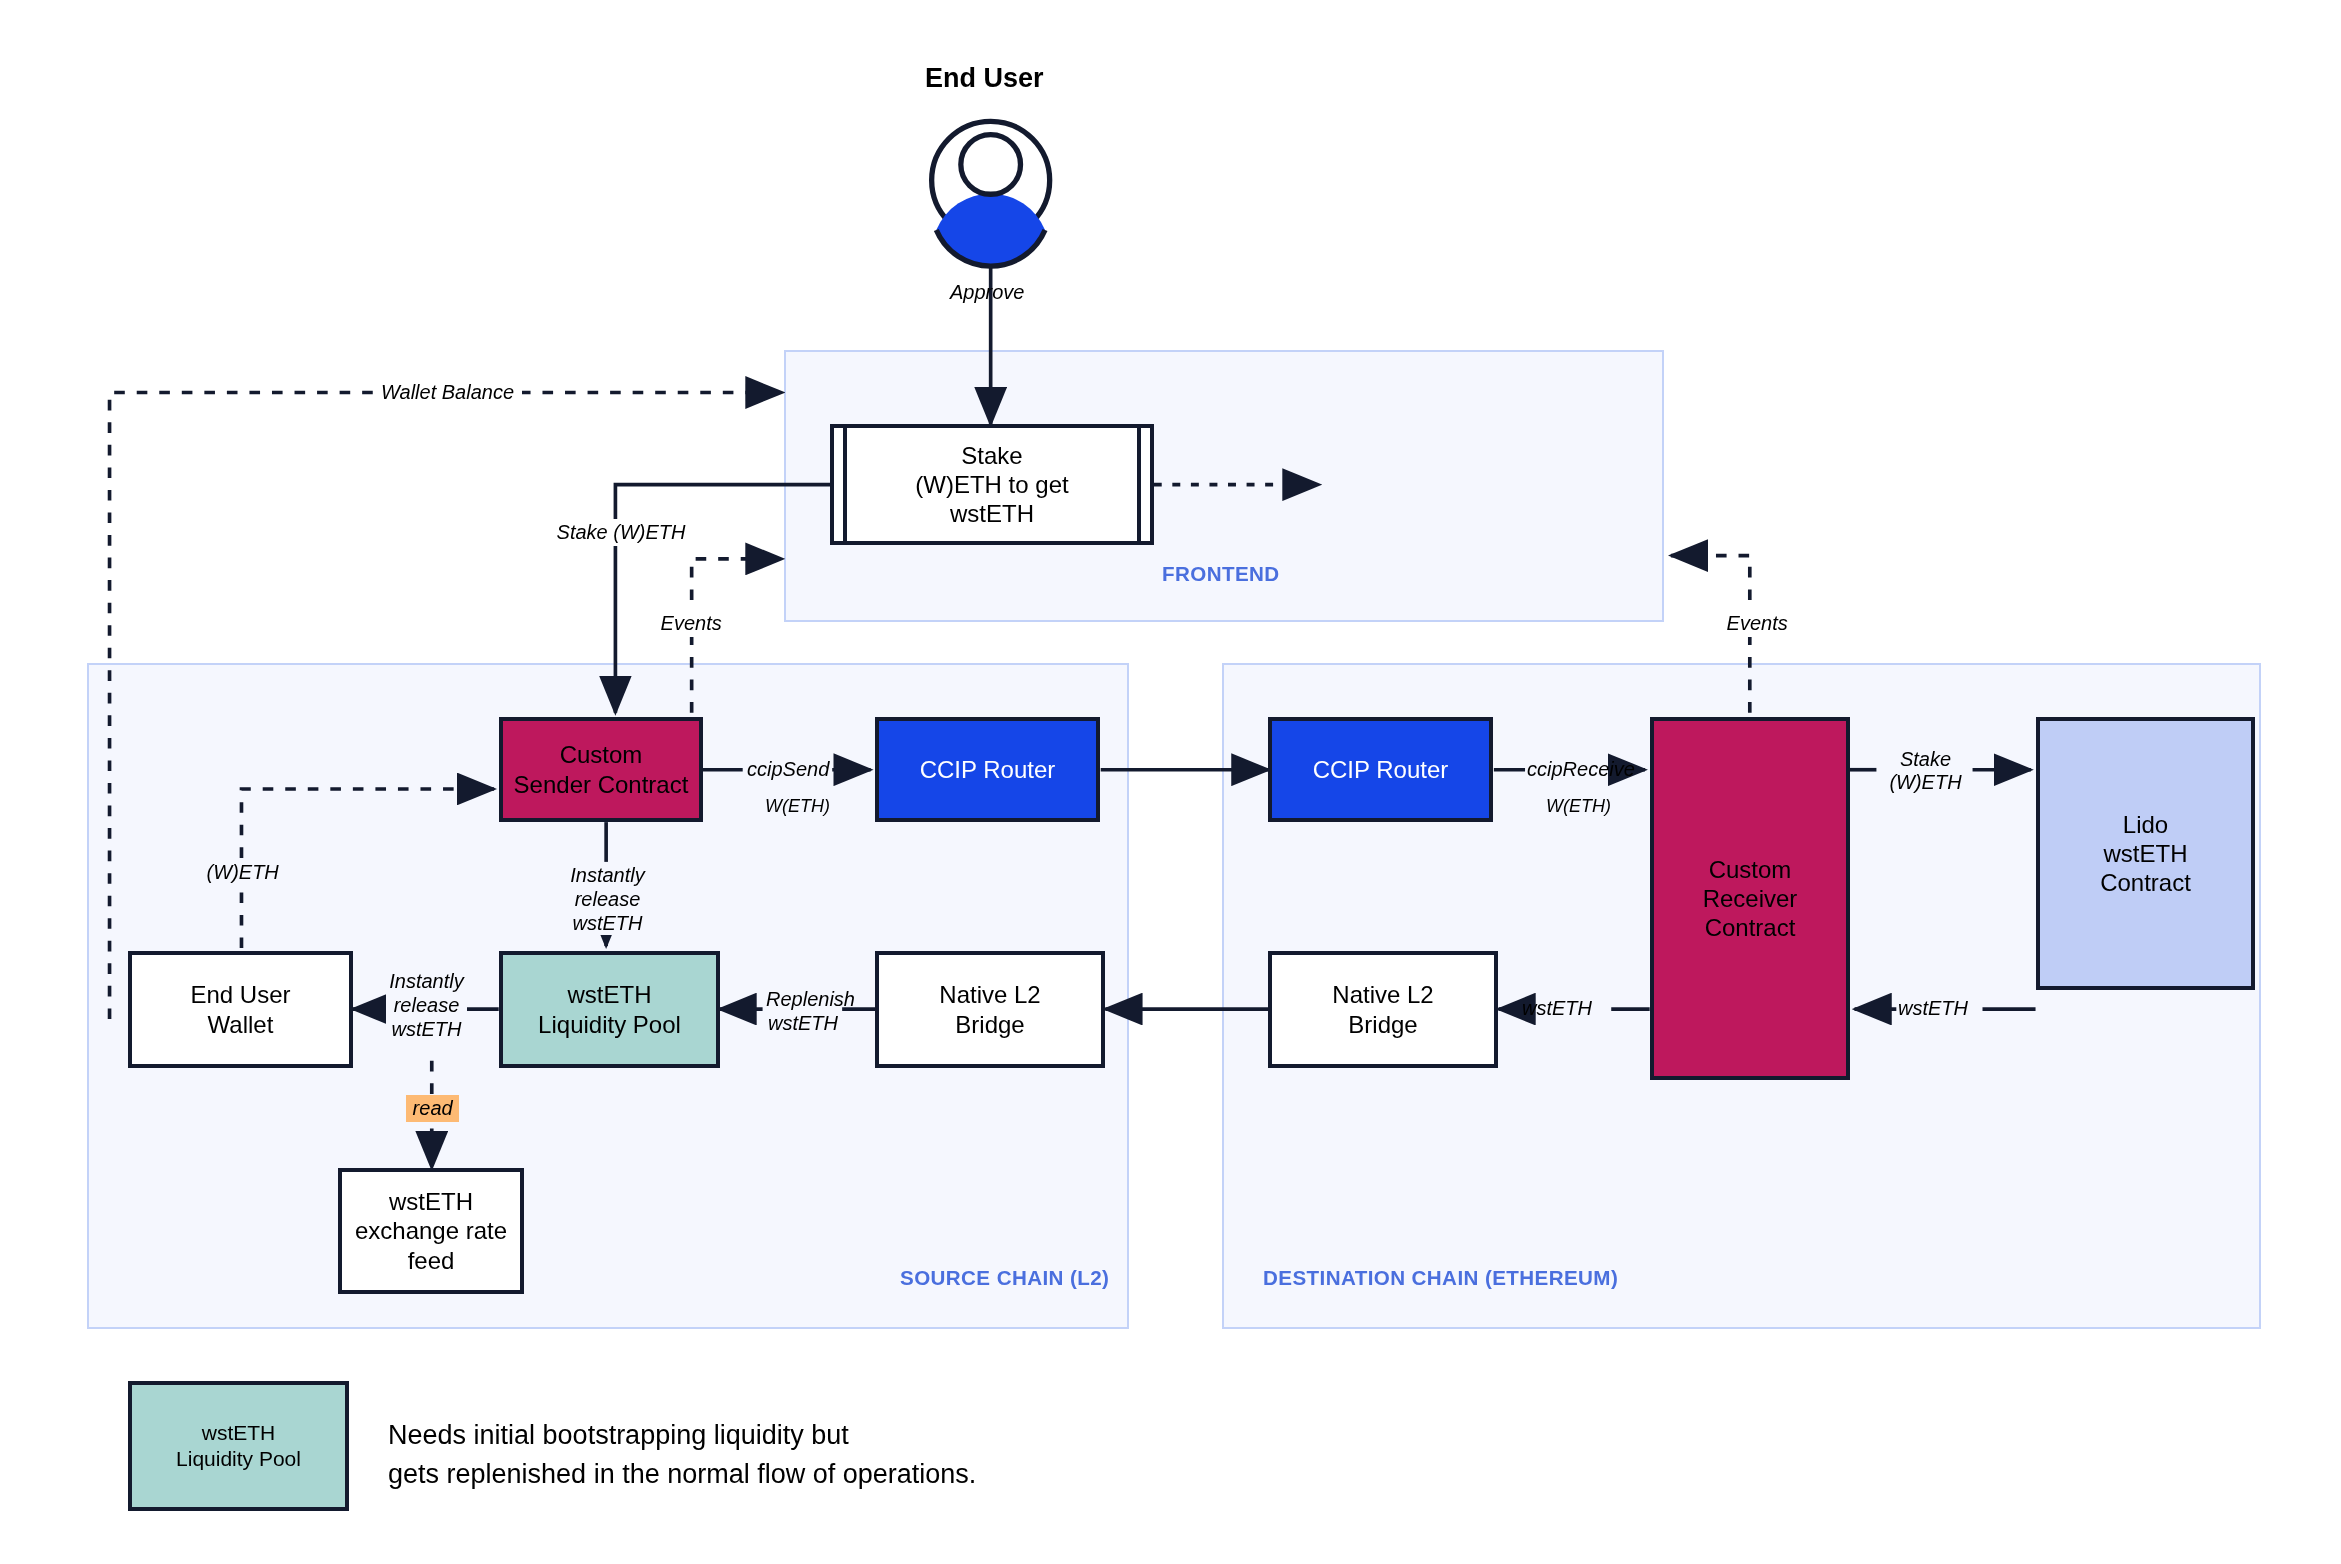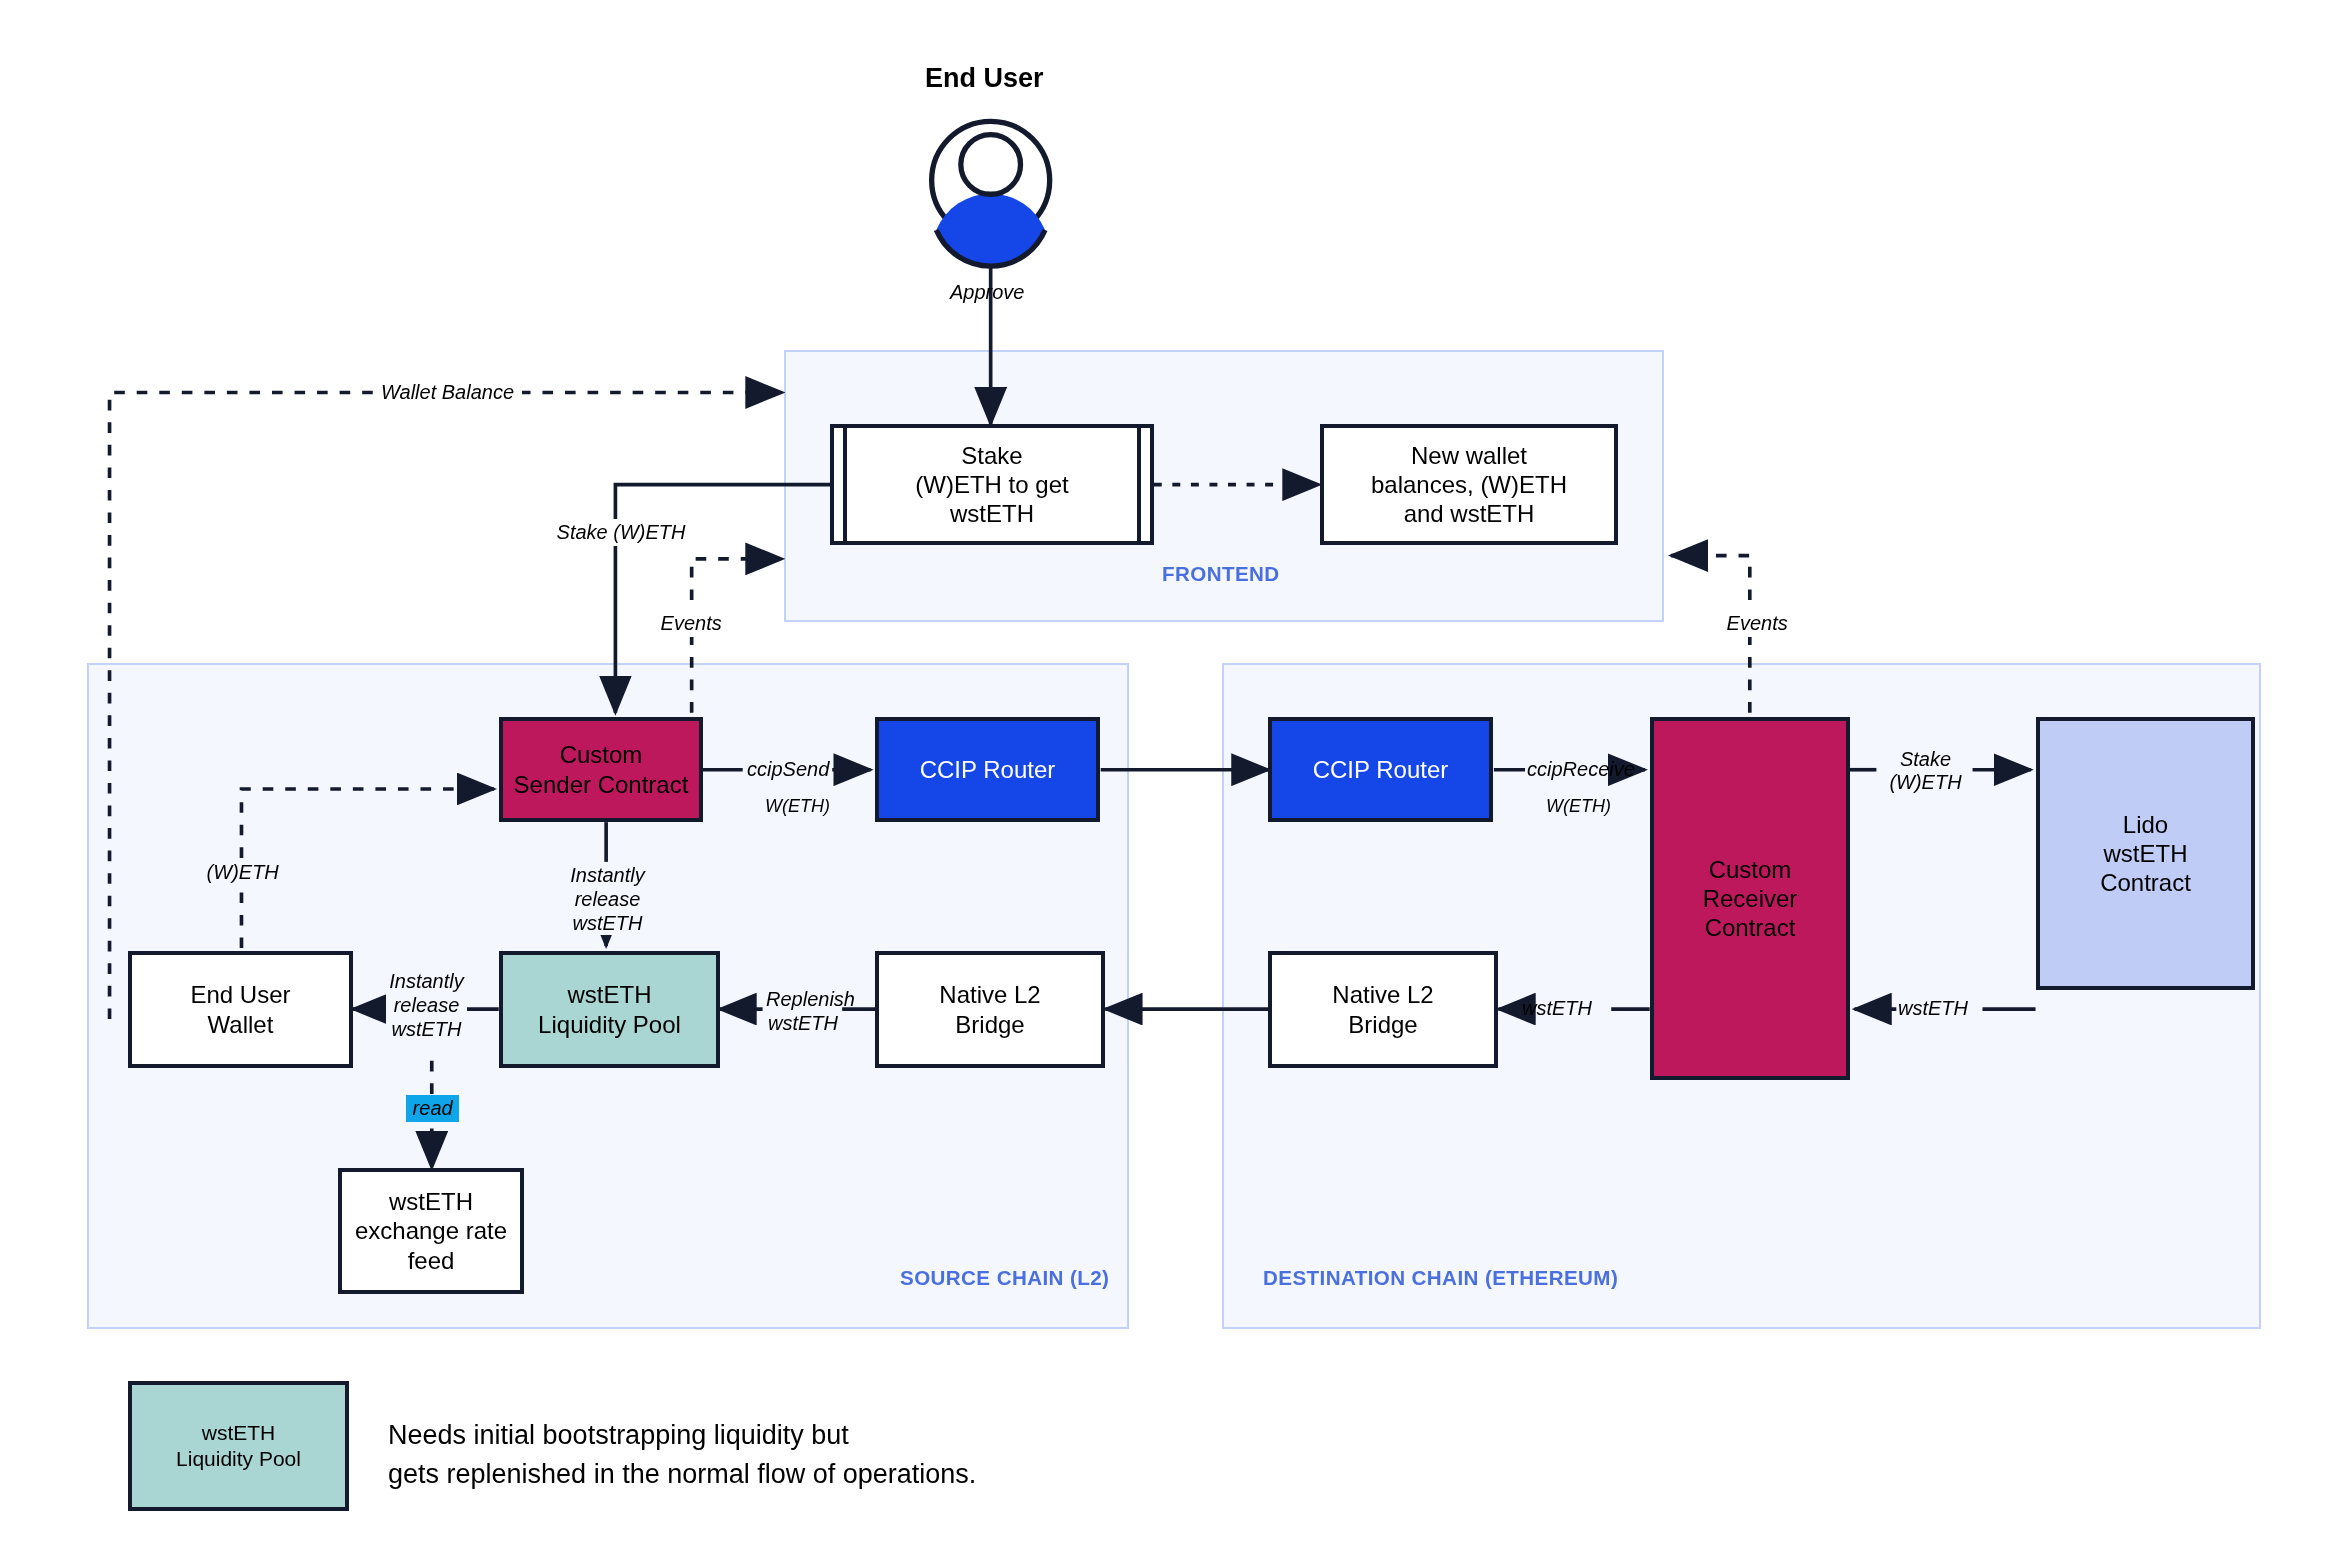--- a/index.html
+++ b/index.html
@@ -108,23 +108,20 @@
       <circle cx="1494" cy="248" r="45" fill="#fff" stroke="#131A2E" stroke-width="8"></circle>
     </g>
   </svg>
 
   <div id="actor-title" style="left:925px;top:63px;">End User</div>
 
   <div class="node proc" style="left:830px;top:424px;width:324px;height:121px;white-space:pre-line;">Stake
 (W)ETH to get
 wstETH</div>
 
-  <div class="node" style="left:1320px;top:424px;width:298px;height:121px;white-space:pre-line;">New wallet
-balances, (W)ETH
-and wstETH</div>
 
   <div class="node amber" style="left:499px;top:717px;width:204px;height:105px;white-space:pre-line;">Custom
 Sender Contract</div>
 
   <div class="node ccip" style="left:875px;top:717px;width:225px;height:105px;">CCIP Router</div>
 
   <div class="node ccip" style="left:1268px;top:717px;width:225px;height:105px;">CCIP Router</div>
 
   <div class="node amber" style="left:1650px;top:717px;width:200px;height:363px;white-space:pre-line;">Custom
 Receiver
@@ -174,21 +171,21 @@
   <div class="edge-label wrap" style="left:536px;top:863px;width:143px;white-space:pre-line;background:#F5F7FE;">Instantly release
 wstETH</div>
 
   <div class="edge-label wrap" style="left:386px;top:969px;width:81px;white-space:pre-line;background:#F5F7FE;">Instantly
 release
 wstETH</div>
 
   <div class="edge-label wrap" style="left:766px;top:987px;width:74px;white-space:pre-line;background:#F5F7FE;">Replenish
 wstETH</div>
 
-  <div class="edge-label" style="left:406px;top:1095px;background:#0ea5e9;padding:1.3px 6.6px;">read</div>
+  <div class="edge-label" style="left:406px;top:1095px;background:#fdba74;padding:1.3px 6.6px;">read</div>
 
   <div class="edge-label" style="left:1522px;top:996px;">wstETH</div>
 
   <div class="edge-label" style="left:1898px;top:996px;">wstETH</div>
 
   <div class="legend-swatch" style="left:128px;top:1381px;width:221px;height:130px;white-space:pre-line;">wstETH
 Liquidity Pool</div>
   <div id="legend-text" style="left:388px;top:1416px;">Needs initial bootstrapping liquidity but
 gets replenished in the normal flow of operations.</div>
 

